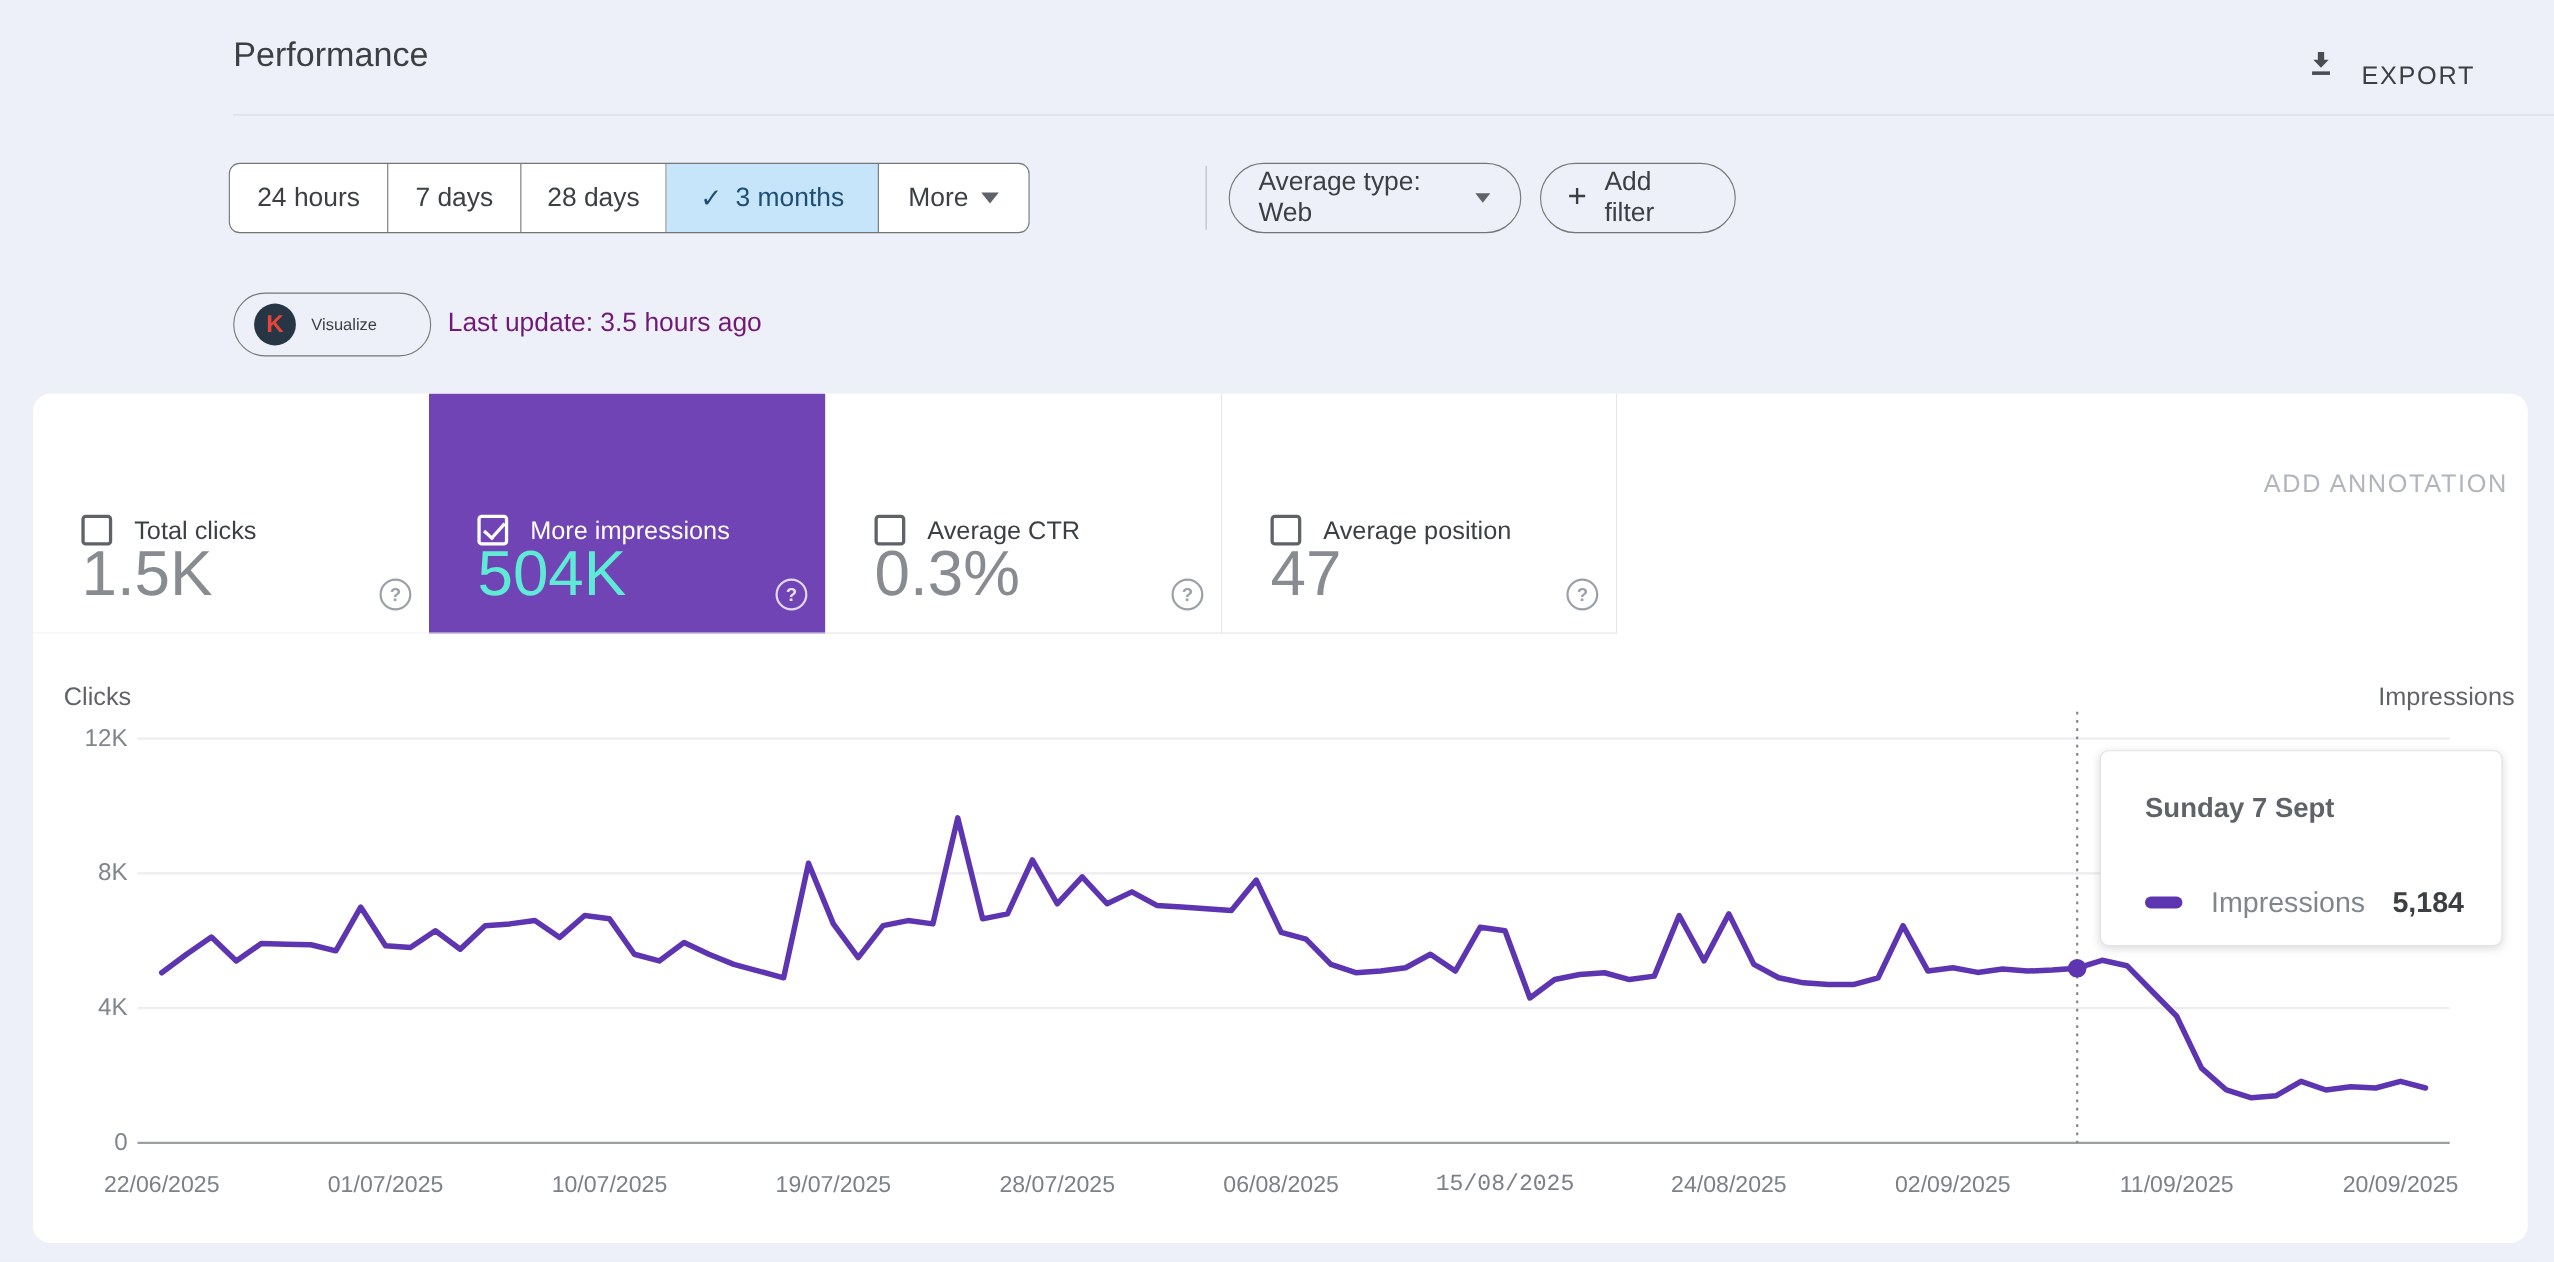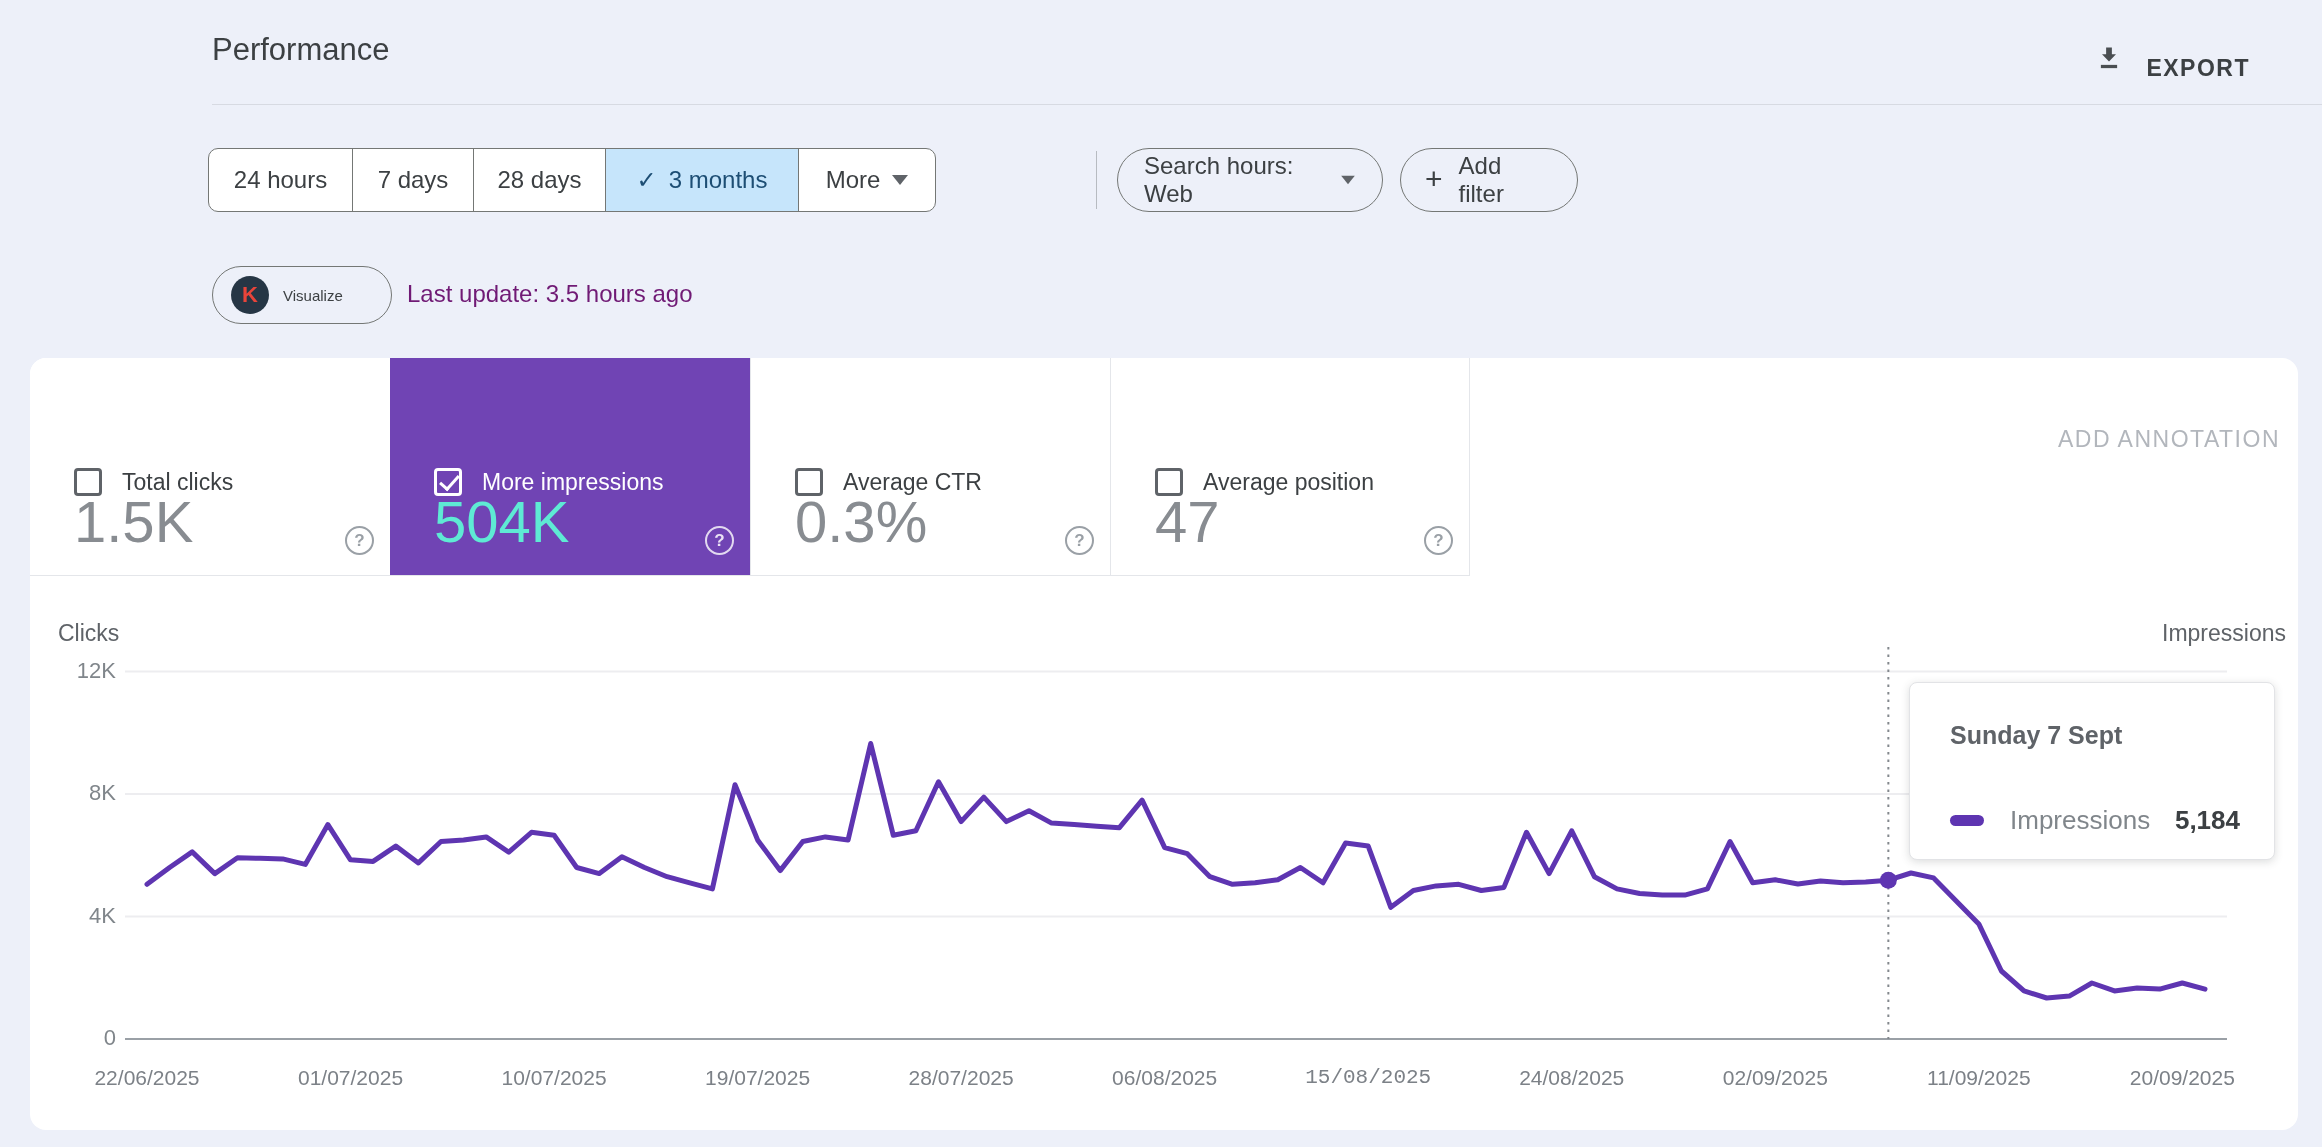--- a/index.html
+++ b/index.html
@@ -7,21 +7,21 @@
   .page {
     position:relative; width:2322px; height:1147px; overflow:hidden;
     background:#edf0f9;
     font-family:"Liberation Sans","DejaVu Sans",sans-serif;
     color:#3c4043;
   }
   
   .page-title { position:absolute; left:212px; top:32px; font-size:31px; color:#3c4043; }
   .export-btn { position:absolute; right:62px; top:26px; display:flex; align-items:center; gap:22px;
     cursor:pointer; padding:8px 10px; border-radius:6px; }
-  .export-btn span { font-size:23px; font-weight:bold; letter-spacing:1.5px; color:#3c4043;margin-top:21px; }
+  .export-btn span { font-size:23px; font-weight:normal; letter-spacing:1.5px; color:#3c4043;margin-top:21px; }
   .header-divider { position:absolute; left:212px; right:0; top:104px; height:1px; background:#d7dae2; }
 
   
   .range-group { position:absolute; left:208px; top:148px; height:64px; display:flex;
     border:1px solid #747775; border-radius:10px; overflow:hidden; background:#fff; }
   .range-seg { display:flex; align-items:center; justify-content:center; gap:12px;
     font-size:24px; color:#3c4043; border-right:1px solid #747775; cursor:pointer; }
   .range-seg:last-child { border-right:none; }
   .range-seg.w1{width:144px}.range-seg.w2{width:121px}.range-seg.w3{width:132px}
   .range-seg.sel{width:193px; background:#c6e5fb; color:#1d4e74; font-weight:500;}
@@ -122,21 +122,21 @@
       <span>3 months</span>
     </div>
     <div class="range-seg more">
       <span>More</span>
       <span class="caret"></span>
     </div>
   </div>
   <div class="group-divider"></div>
 
   <div class="pill search-type">
-    <span>Search hours: Web</span>
+    <span>Average type: Web</span>
     <span class="caret" style="transform:scale(.85)"></span>
   </div>
   <div class="pill add-filter">
     <span class="plus-glyph">+</span>
     <span>Add filter</span>
   </div>
 
   <div class="visualize-btn">
     <span class="k-logo">K</span>
     <span class="lbl">Visualize</span>

